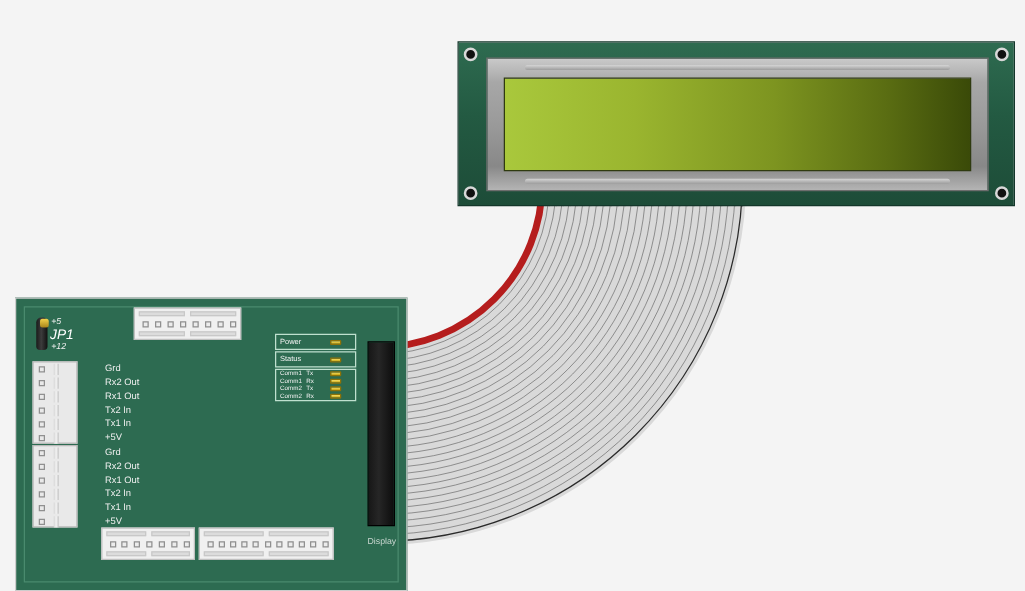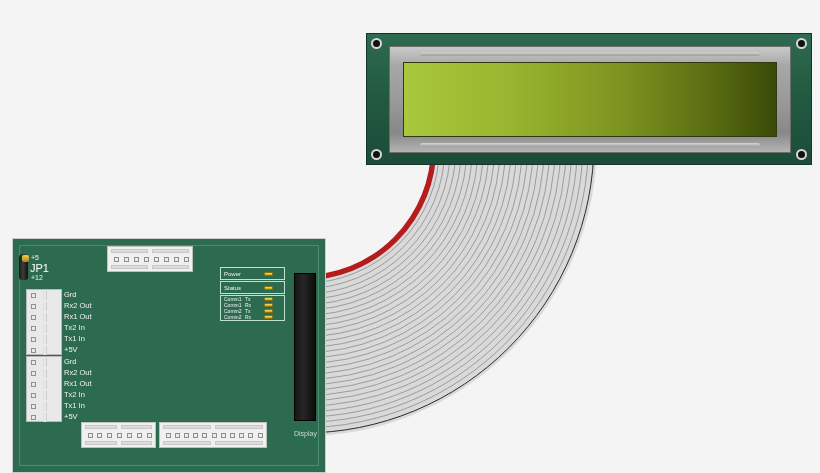--- a/index.html
+++ b/index.html
@@ -61,21 +61,21 @@
     background:#2d6b51;
     border:1px solid #cdcdcd;
     box-sizing:border-box;
   }
   #pcb-inner{
     position:absolute;left:6px;top:6px;right:6px;bottom:6px;
     background:#2d6b51;border:1px solid #4a8a6e;box-sizing:border-box;
   }
 
   
-  #jp1-wrap{position:absolute;left:4px;top:15px;width:64px;height:36px;}
+  #jp1-wrap{position:absolute;left:14px;top:15px;width:64px;height:36px;font-style:italic;}
   #jp1-pin{
     position:absolute;left:2px;top:0px;width:9px;height:26px;
     background:linear-gradient(90deg,#1a1a1a,#3c3c3c 45%,#111);
     border-radius:4px 4px 3px 3px;
   }
   #jp1-gold{
     position:absolute;left:3px;top:1px;width:7px;height:7px;border-radius:2px;
     background:linear-gradient(180deg,#f2d24a,#a8851a);
   }
   .jp-lbl{position:absolute;color:#f2f2f2;font-size:7px;line-height:8px;}
@@ -92,21 +92,21 @@
     position:absolute;left:4px;top:3px;width:5px;height:5px;
     border:1px solid #909090;background:#e9e9e9;box-sizing:border-box;
   }
   .term-screw{
     position:absolute;left:16px;top:1px;width:4px;height:9px;
     background:linear-gradient(90deg,#d4d4d4,#f3f3f3 50%,#c2c2c2);
   }
   .term-label-col{position:absolute;width:72px;}
   #labels1{left:51px;top:50px;}
   #labels2{left:51px;top:117px;}
-  .term-label{height:11px;line-height:11px;color:#f0f0f0;font-size:7.5px;}
+  .term-label{height:11px;line-height:11px;color:#f0f0f0;font-size:7.5px;margin-left:20px;}
 
   
   .hdr{position:absolute;background:#f0f0f0;border:1px solid #c0c0c0;box-sizing:border-box;}
   .hdr-slot{position:absolute;height:4px;background:#dcdcdc;border:1px solid #c8c8c8;box-sizing:border-box;}
   .hdr-pin{
     position:absolute;width:5px;height:5px;border:1px solid #8f8f8f;
     background:#ececec;box-sizing:border-box;
   }
   #hdr-top{left:94px;top:7px;width:86px;height:26px;}
   #hdr-bl{left:68px;top:183px;width:75px;height:26px;}

